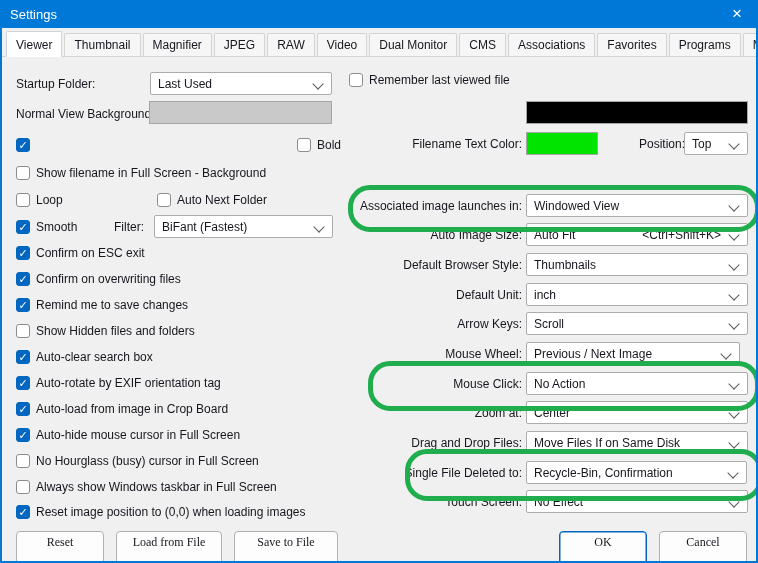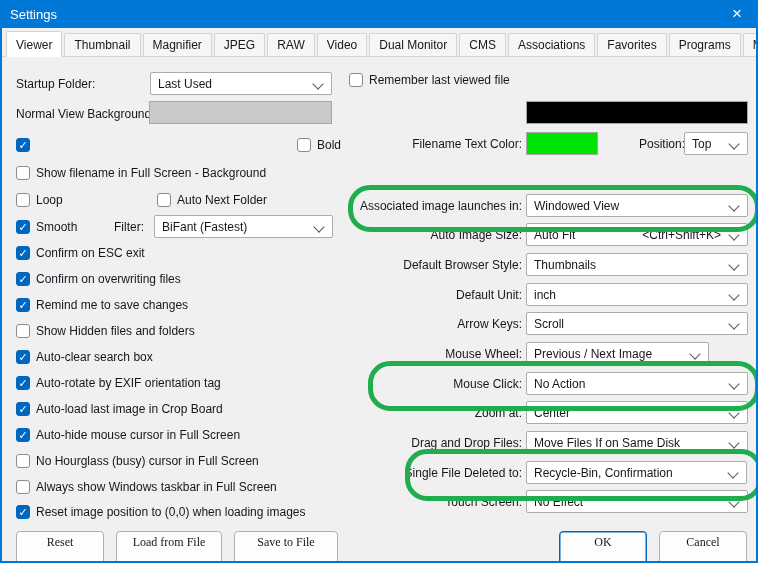--- a/index.html
+++ b/index.html
@@ -121,21 +121,21 @@
   <div class="cb on" style="left:14px;top:349px">
     <span class="box"></span>
     <span>Auto-clear search box</span>
   </div>
   <div class="cb on" style="left:14px;top:375px">
     <span class="box"></span>
     <span>Auto-rotate by EXIF orientation tag</span>
   </div>
   <div class="cb on" style="left:14px;top:401px">
     <span class="box"></span>
-    <span>Auto-load last image in Crop Board</span>
+    <span>Auto-load from image in Crop Board</span>
   </div>
   <div class="cb on" style="left:14px;top:427px">
     <span class="box"></span>
     <span>Auto-hide mouse cursor in Full Screen</span>
   </div>
   <div class="cb" style="left:14px;top:453px">
     <span class="box"></span>
     <span>No Hourglass (busy) cursor in Full Screen</span>
   </div>
   <div class="cb" style="left:14px;top:479px">
@@ -187,21 +187,21 @@
     <span class="chev"></span>
   </div>
 
   <div class="rlbl" style="top:317px">Arrow Keys:</div>
   <div class="combo" style="left:524px;top:312px;width:222px">
     <span>Scroll</span>
     <span class="chev"></span>
   </div>
 
   <div class="rlbl" style="top:347px">Mouse Wheel:</div>
-  <div class="combo" style="left:524px;top:342px;width:183px">
+  <div class="combo" style="left:524px;top:342px;width:214px">
     <span>Previous / Next Image</span>
     <span class="chev"></span>
   </div>
 
   <div class="rlbl" style="top:377px">Mouse Click:</div>
   <div class="combo" style="left:524px;top:372px;width:222px">
     <span>No Action</span>
     <span class="chev"></span>
   </div>
 

